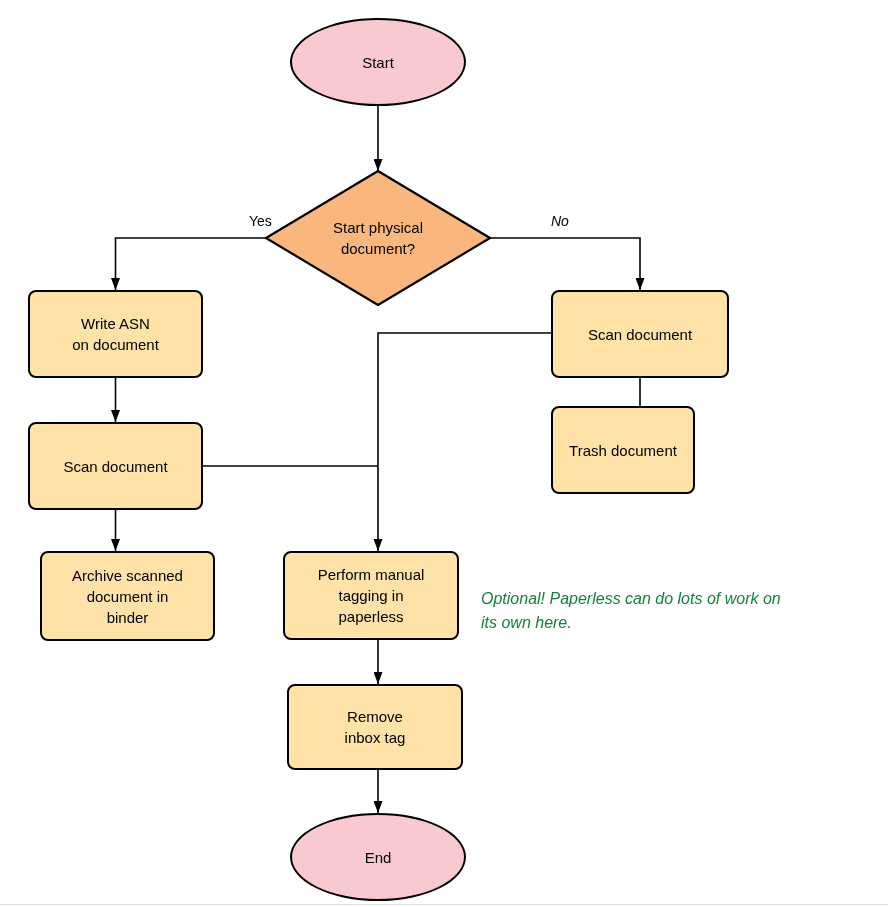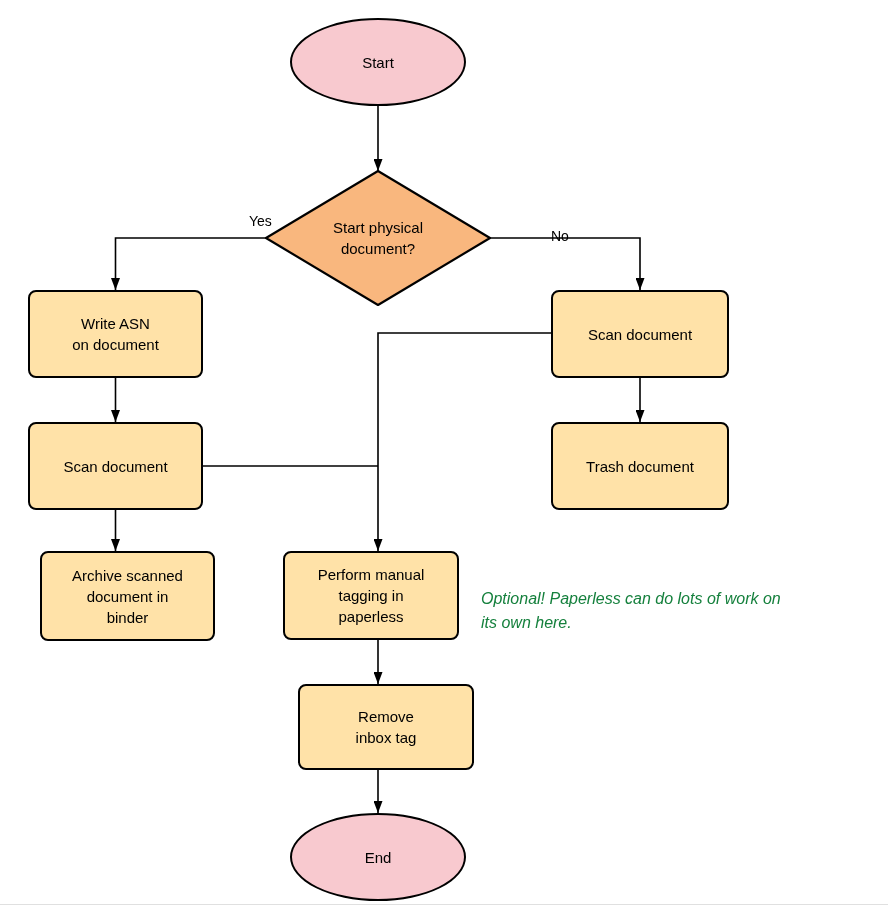--- a/index.html
+++ b/index.html
@@ -116,55 +116,55 @@
   <div class="node ellipse" style="left:290px; top:18px; width:176px; height:88px;">
     <span>Start</span>
   </div>
 
   <div class="node diamond-label" style="left:278px; top:210px; width:200px; height:56px;">
     <span>Start physical
 document?</span>
   </div>
 
   <div class="edge-label" style="left:210px; top:212px;">Yes</div>
-  <div class="edge-label" style="left:512px; top:227px;">No</div>
+  <div class="edge-label" style="left:512px; top:212px;font-style:italic;">No</div>
 
   <div class="node rect" style="left:28px; top:290px; width:175px; height:88px;">
     <span>Write ASN
 on document</span>
   </div>
 
   <div class="node rect" style="left:551px; top:290px; width:178px; height:88px;">
     <span>Scan document</span>
   </div>
 
   <div class="node rect" style="left:28px; top:422px; width:175px; height:88px;">
     <span>Scan document</span>
   </div>
 
-  <div class="node rect" style="left:551px; top:422px; width:178px; height:88px;">
+  <div class="node rect" style="left:551px; top:406px; width:144px; height:88px;">
     <span>Trash document</span>
   </div>
 
   <div class="node rect" style="left:40px; top:551px; width:175px; height:90px;">
     <span>Archive scanned
 document in
 binder</span>
   </div>
 
   <div class="node rect" style="left:283px; top:551px; width:176px; height:89px;justify-content:center;">
     <span>Perform manual
 tagging in
 paperless</span>
   </div>
 
   <div class="annotation">Optional! Paperless can do lots of work on
 its own here.</div>
 
-  <div class="node rect" style="left:298px; top:684px; width:176px; height:86px;">
+  <div class="node rect" style="left:287px; top:684px; width:176px; height:86px;">
     <span>Remove
 inbox tag</span>
   </div>
 
   <div class="node ellipse" style="left:290px; top:813px; width:176px; height:88px;">
     <span>End</span>
   </div>
 
   <div class="bottom-rule"></div>
 </div>

